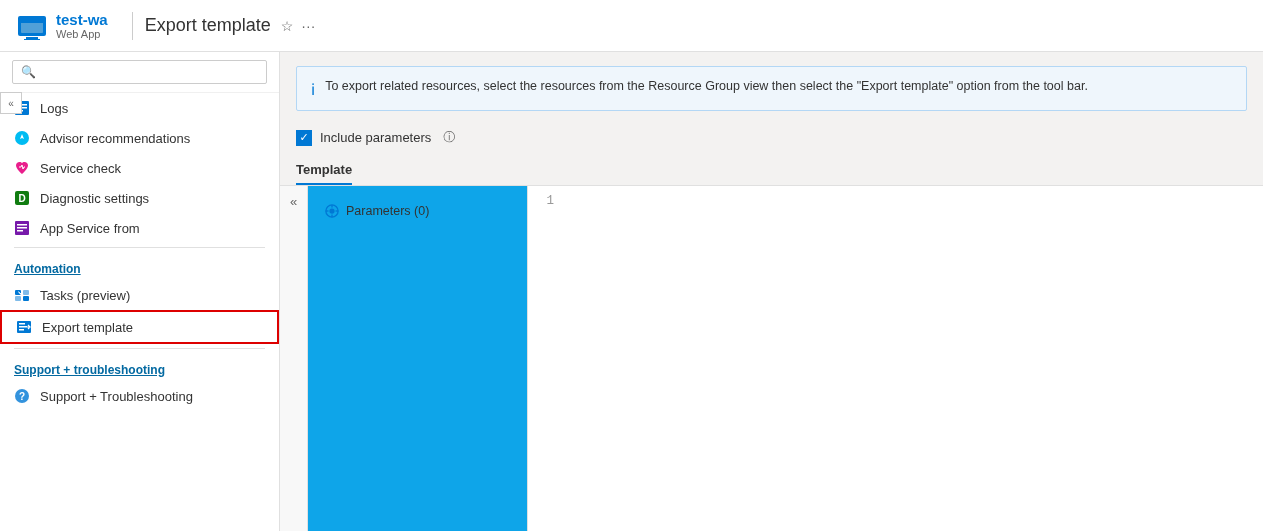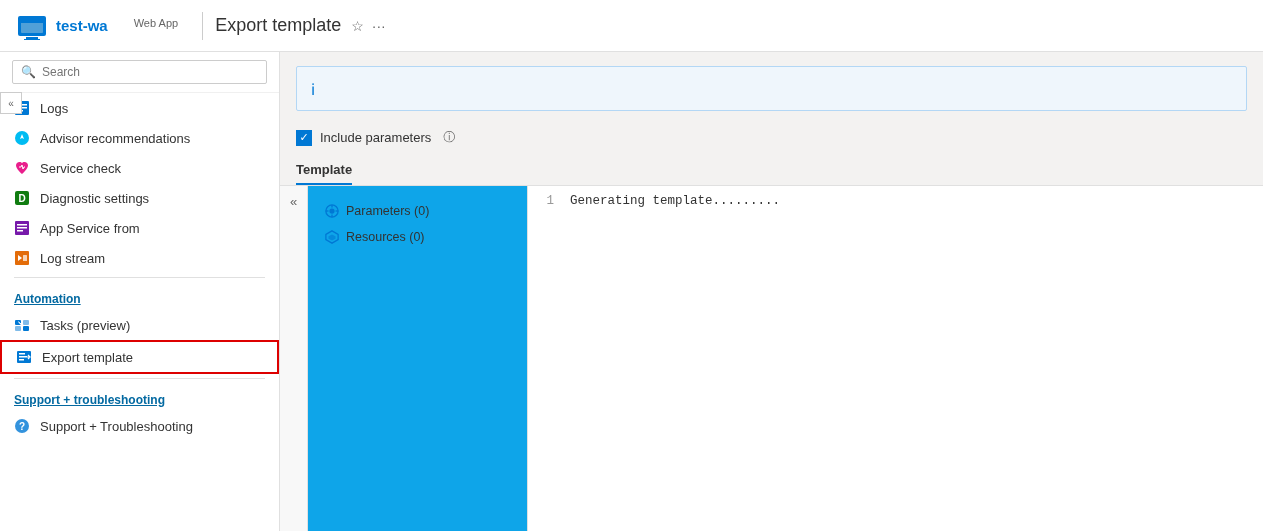--- a/index.html
+++ b/index.html
@@ -1,23 +1,23 @@
 <!DOCTYPE html>
 <html><head>
   <meta charset="utf-8">
   <style>
     * { box-sizing: border-box; margin: 0; padding: 0; }
     body { font-family: 'Segoe UI', Arial, sans-serif; font-size: 13px; color: #333; background: #f3f2f1; display: flex; flex-direction: column; height: 531px; overflow: hidden; }
 
     
     .header { display: flex; align-items: center; background: #fff; padding: 8px 16px; border-bottom: 1px solid #e0e0e0; height: 52px; flex-shrink: 0; }
     .header-icon { width: 32px; height: 32px; margin-right: 8px; flex-shrink: 0; }
-    .header-app-info { display: flex; flex-direction: row; margin-right: 12px; }
+    .header-app-info { display: flex; flex-direction: column; margin-right: 12px; }
     .header-app-name { font-size: 15px; font-weight: 600; color: #0078d4; }
-    .header-app-type { font-size: 11px; color: #666; margin-left: 26px; }
+    .header-app-type { font-size: 11px; color: #666; }
     .header-divider { width: 1px; height: 28px; background: #ccc; margin: 0 12px; }
     .header-title { font-size: 18px; font-weight: 300; color: #333; }
     .header-star { color: #666; margin-left: 10px; cursor: pointer; font-size: 14px; }
     .header-ellipsis { color: #666; margin-left: 8px; cursor: pointer; font-size: 14px; }
 
     
     .main-layout { display: flex; flex: 1; overflow: hidden; }
 
     
     .sidebar { width: 280px; background: #fff; border-right: 1px solid #e0e0e0; display: flex; flex-direction: column; overflow: hidden; flex-shrink: 0; }
@@ -85,21 +85,20 @@
   <span class="header-star">☆</span>
   <span class="header-ellipsis">···</span>
 </div>
 
 <div class="main-layout">
 
   <div class="sidebar">
     <div class="sidebar-search">
       <div class="search-box">
         <span class="search-icon">🔍</span>
-        <input class="search-input" type="text" placeholder="Search" style="">
       </div>
     </div>
 
     <div class="sidebar-nav">
 
       <div class="nav-item">
         <span class="nav-icon">
           <svg width="16" height="16" viewBox="0 0 16 16">
             <rect x="1" y="1" width="14" height="14" rx="1" fill="#0078d4"></rect>
             <rect x="3" y="4" width="10" height="1.5" fill="#fff"></rect>
@@ -145,30 +144,20 @@
           <svg width="16" height="16" viewBox="0 0 16 16">
             <rect x="1" y="1" width="14" height="14" rx="1" fill="#7719aa"></rect>
             <rect x="3" y="4" width="10" height="1.5" fill="#fff"></rect>
             <rect x="3" y="7" width="10" height="1.5" fill="#fff"></rect>
             <rect x="3" y="10" width="6" height="1.5" fill="#fff"></rect>
           </svg>
         </span>
         <span>App Service from</span>
       </div>
 
-      <div class="nav-item">
-        <span class="nav-icon">
-          <svg width="16" height="16" viewBox="0 0 16 16">
-            <rect x="1" y="1" width="14" height="14" rx="1" fill="#e36c09"></rect>
-            <path d="M4 5 L8 8 L4 11 Z" fill="#fff"></path>
-            <rect x="9" y="5" width="4" height="6" rx="0.5" fill="#fff" opacity="0.7"></rect>
-          </svg>
-        </span>
-        <span>Log stream</span>
-      </div>
 
       <hr class="nav-section-divider">
       <div class="nav-section-label">Automation</div>
 
       <div class="nav-item">
         <span class="nav-icon">
           <svg width="16" height="16" viewBox="0 0 16 16">
             <rect x="1" y="3" width="6" height="5" rx="1" fill="#0078d4"></rect>
             <rect x="9" y="3" width="6" height="5" rx="1" fill="#0078d4" opacity="0.5"></rect>
             <rect x="1" y="9" width="6" height="5" rx="1" fill="#0078d4" opacity="0.5"></rect>
@@ -210,20 +199,21 @@
   </div>
 
   <div style="position: relative;">
     <div style="position: absolute; left: -280px; top: 40px; width: 22px; height: 22px; background: #fff; border: 1px solid #ccc; display: flex; align-items: center; justify-content: center; cursor: pointer; z-index: 100; font-size: 10px; color: #666;">«</div>
   </div>
 
   <div class="content">
 
     <div class="info-banner">
       <span class="info-icon">ℹ</span>
+      <span class="info-text">To export related resources, select the resources from the Resource Group view then select the "Export template" option from the tool bar.</span>
     </div>
 
     <div class="include-params">
       <div class="checkbox-blue">
         <span class="checkbox-check">✓</span>
       </div>
       <span class="include-label">Include parameters</span>
       <span class="info-circle">ⓘ</span>
     </div>
 
@@ -247,34 +237,24 @@
               <line x1="8" y1="1" x2="8" y2="4" stroke="#0078d4" stroke-width="1.5"></line>
               <line x1="8" y1="12" x2="8" y2="15" stroke="#0078d4" stroke-width="1.5"></line>
               <line x1="1" y1="8" x2="4" y2="8" stroke="#0078d4" stroke-width="1.5"></line>
               <line x1="12" y1="8" x2="15" y2="8" stroke="#0078d4" stroke-width="1.5"></line>
             </svg>
           </span>
           <span>Parameters (0)</span>
         </div>
 
 
-        <div class="tree-item">
-          <span class="tree-icon">
-            <svg width="14" height="14" viewBox="0 0 16 16">
-              <polygon points="8,1 15,5 15,11 8,15 1,11 1,5" fill="none" stroke="#0078d4" stroke-width="1.5"></polygon>
-              <polygon points="8,5 12,7 12,10 8,12 4,10 4,7" fill="#0078d4" opacity="0.6"></polygon>
-            </svg>
-          </span>
-          <span>Resources (0)</span>
-        </div>
       </div>
 
       <div class="code-area">
         <div class="code-line">
           <span class="line-number">1</span>
-          <span class="code-text">Generating template.........</span>
         </div>
       </div>
 
     </div>
   </div>
 
 </div>
 
 </body></html>

